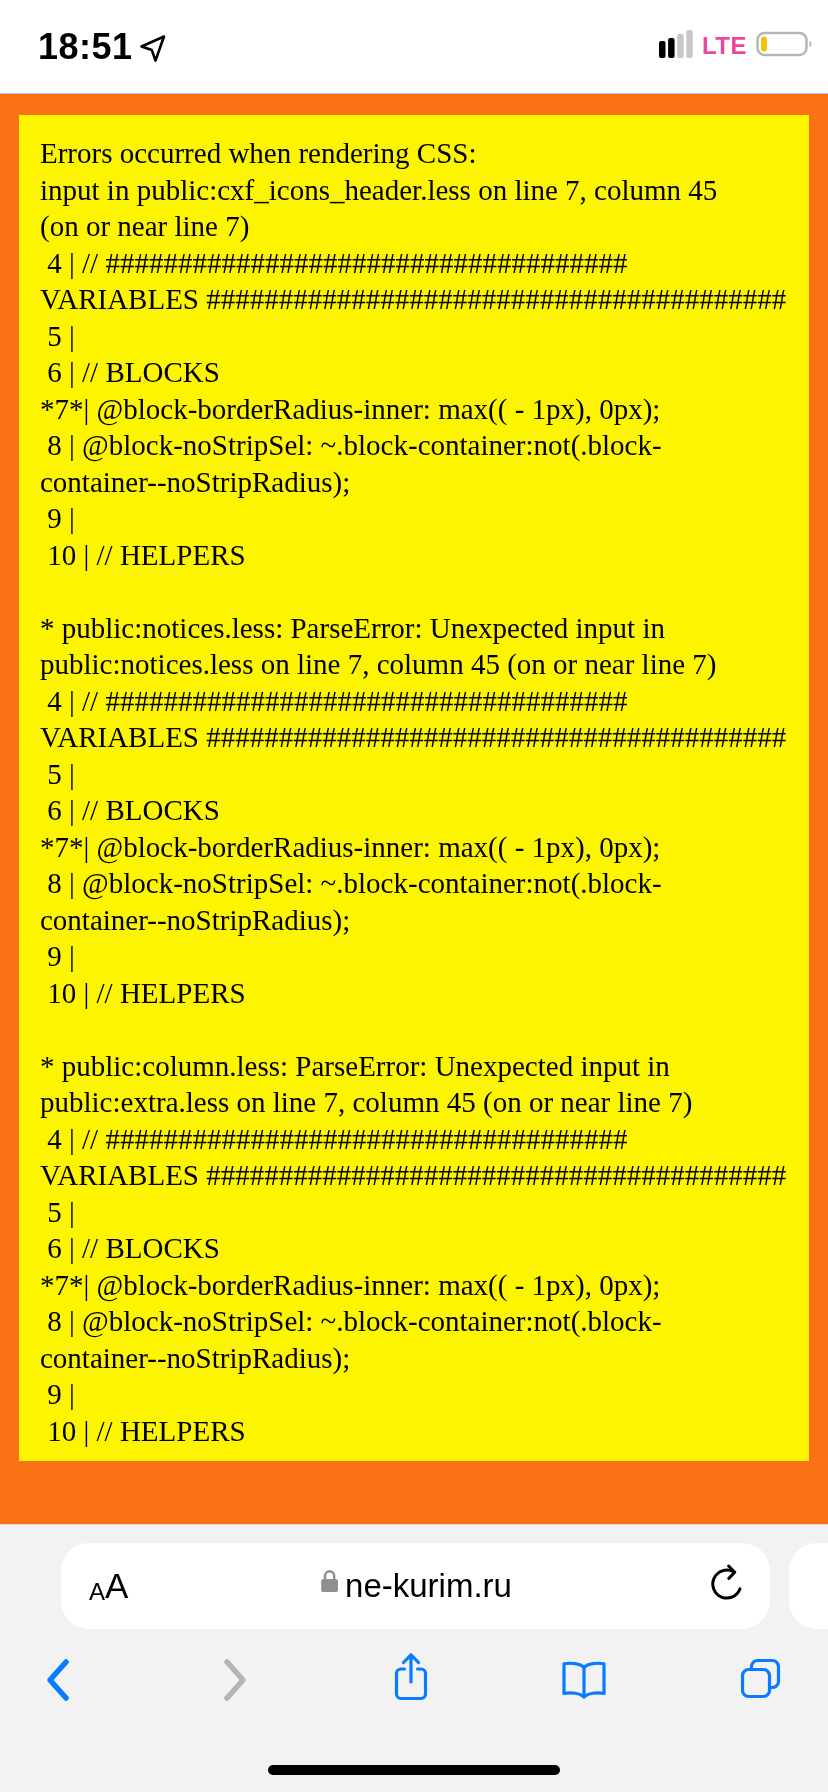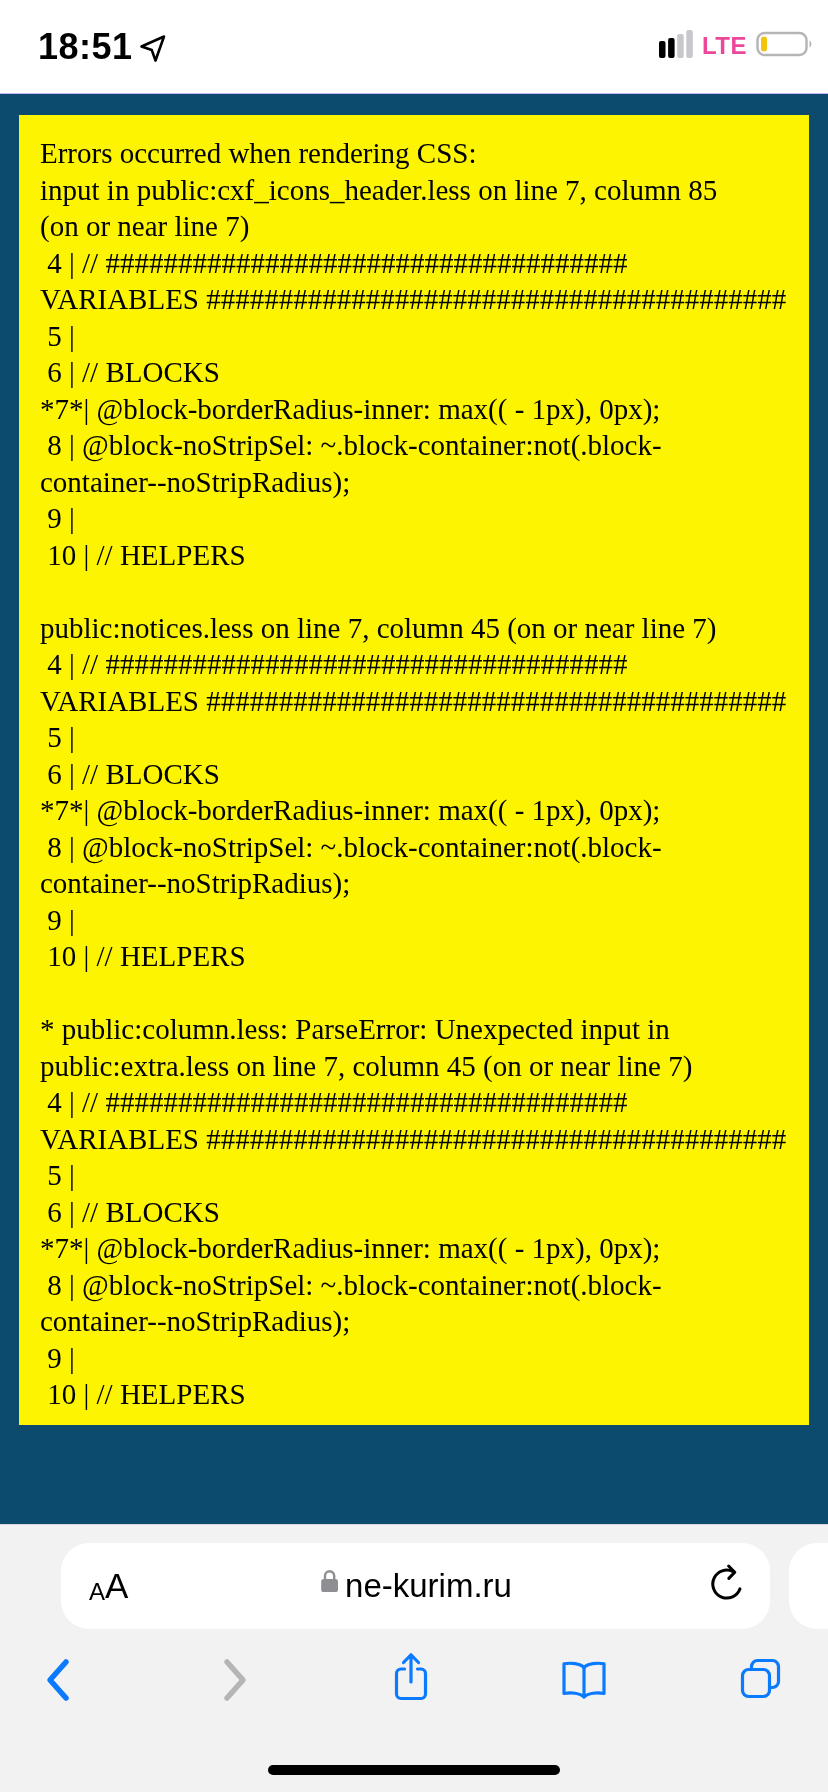--- a/index.html
+++ b/index.html
@@ -9,21 +9,21 @@
 
   
   .status-bar{position:absolute;top:0;left:0;width:828px;height:93px;background:#ffffff;
               border-bottom:3px solid #c4b5fd;}
   .status-time{position:absolute;left:38px;top:26px;font-size:36px;font-weight:600;color:#000;letter-spacing:.5px;}
   .loc-arrow{position:absolute;left:138px;top:33px;}
   .sb-right{position:absolute;right:14px;top:30px;display:flex;align-items:center;gap:9px;}
   .lte{font-size:24px;font-weight:600;color:#ec4899;letter-spacing:.5px;}
 
   
-  .page{position:absolute;top:94px;left:0;width:828px;height:1430px;background:#0c4a6e;}
+  .page{position:absolute;top:94px;left:0;width:828px;height:1430px;background:#f97316;}
   .error-box{position:absolute;left:19px;top:21px;width:790px;box-sizing:border-box;
              background:#fcf400;padding:20px 14px 12px 21px;
              font-family:"Liberation Serif",serif;font-size:29px;line-height:36.5px;color:#000;}
   .eline{white-space:pre;min-height:36.5px;overflow:hidden;}
 
   
   .bottom-bar{position:absolute;left:0;top:1524px;width:828px;height:268px;
               background:#f3f2f2;border-top:1px solid #d8d8da;}
   .url-pill{position:absolute;left:61px;top:18px;width:709px;height:86px;background:#ffffff;
             border-radius:28px;display:flex;align-items:center;justify-content:center;}
@@ -70,32 +70,33 @@
           <path d="M53.5 10.2 a4.6 4.6 0 0 1 0 7.6 Z" fill="#b6b6b6"></path>
         </svg>
       </span>
     </div>
   </div>
 
   <div class="page">
     <div class="error-box">
 
     <div class="eline">Errors occurred when rendering CSS:</div>
-        <div class="eline">input in public:cxf_icons_header.less on line 7, column 85</div>
+        <div class="eline">input in public:cxf_icons_header.less on line 7, column 45</div>
         <div class="eline">(on or near line 7)</div>
         <div class="eline"> 4 | // ####################################</div>
         <div class="eline">VARIABLES ########################################</div>
         <div class="eline"> 5 |</div>
         <div class="eline"> 6 | // BLOCKS</div>
         <div class="eline">*7*| @block-borderRadius-inner: max(( - 1px), 0px);</div>
         <div class="eline"> 8 | @block-noStripSel: ~.block-container:not(.block-</div>
         <div class="eline">container--noStripRadius);</div>
         <div class="eline"> 9 |</div>
         <div class="eline"> 10 | // HELPERS</div>
         <div class="eline"></div>
+        <div class="eline">* public:notices.less: ParseError: Unexpected input in</div>
         <div class="eline">public:notices.less on line 7, column 45 (on or near line 7)</div>
         <div class="eline"> 4 | // ####################################</div>
         <div class="eline">VARIABLES ########################################</div>
         <div class="eline"> 5 |</div>
         <div class="eline"> 6 | // BLOCKS</div>
         <div class="eline">*7*| @block-borderRadius-inner: max(( - 1px), 0px);</div>
         <div class="eline"> 8 | @block-noStripSel: ~.block-container:not(.block-</div>
         <div class="eline">container--noStripRadius);</div>
         <div class="eline"> 9 |</div>
         <div class="eline"> 10 | // HELPERS</div>

